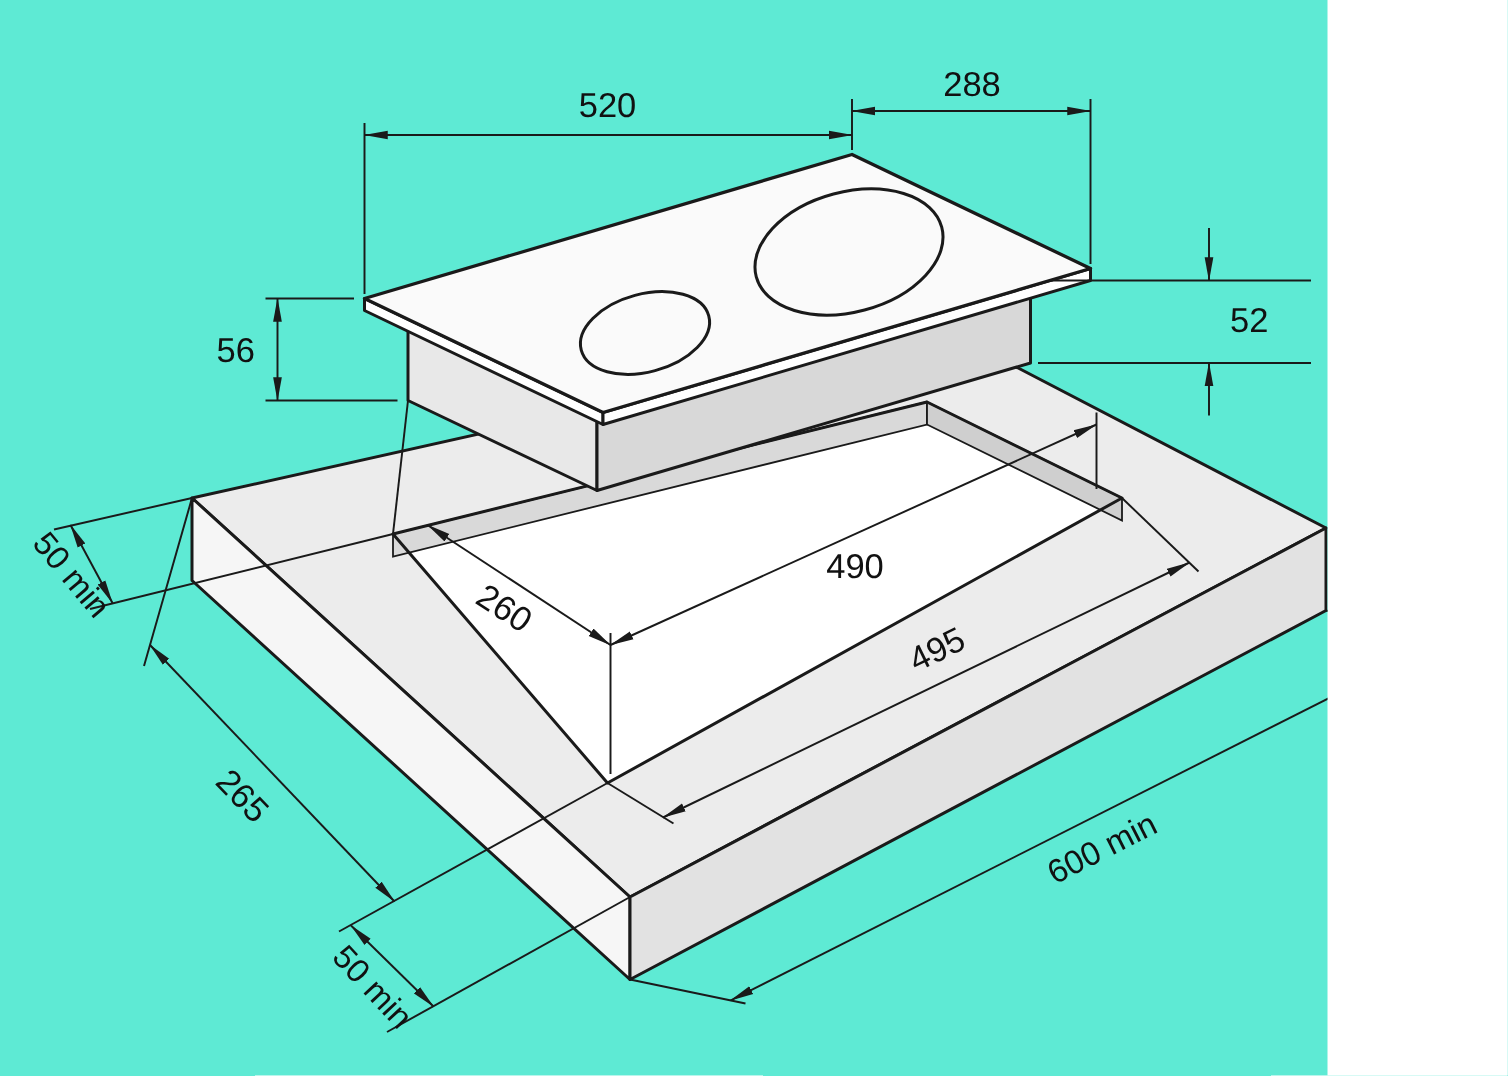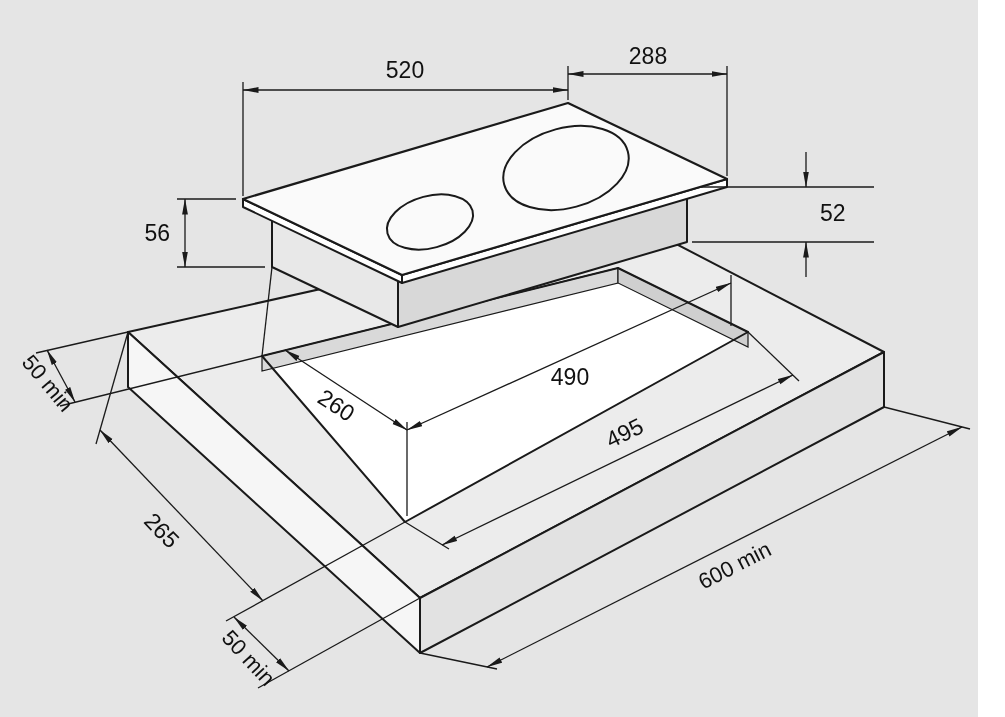--- a/index.html
+++ b/index.html
@@ -1,16 +1,16 @@
 <!DOCTYPE html>
 <html><head>
 <meta charset="utf-8">
 <style>
   html,body{margin:0;padding:0;background:#ffffff;}
-  .stage{position:relative;width:978px;height:717px;background:#e5e5e5;overflow:hidden;text-align:right;}
+  .stage{position:relative;width:885px;height:717px;background:#5eead4;overflow:hidden;text-align:right;}
   svg{display:block;}
   text{font-family:"Liberation Sans","DejaVu Sans",sans-serif;font-size:23px;fill:#111111;}
   text.small{font-size:22px;}
   .edge{stroke:#1a1a1a;stroke-width:2;stroke-linejoin:round;}
   .thick{stroke-width:2.2;}
   .dim{stroke:#1a1a1a;stroke-width:1.3;fill:none;}
 </style>
 </head>
 <body>
 

